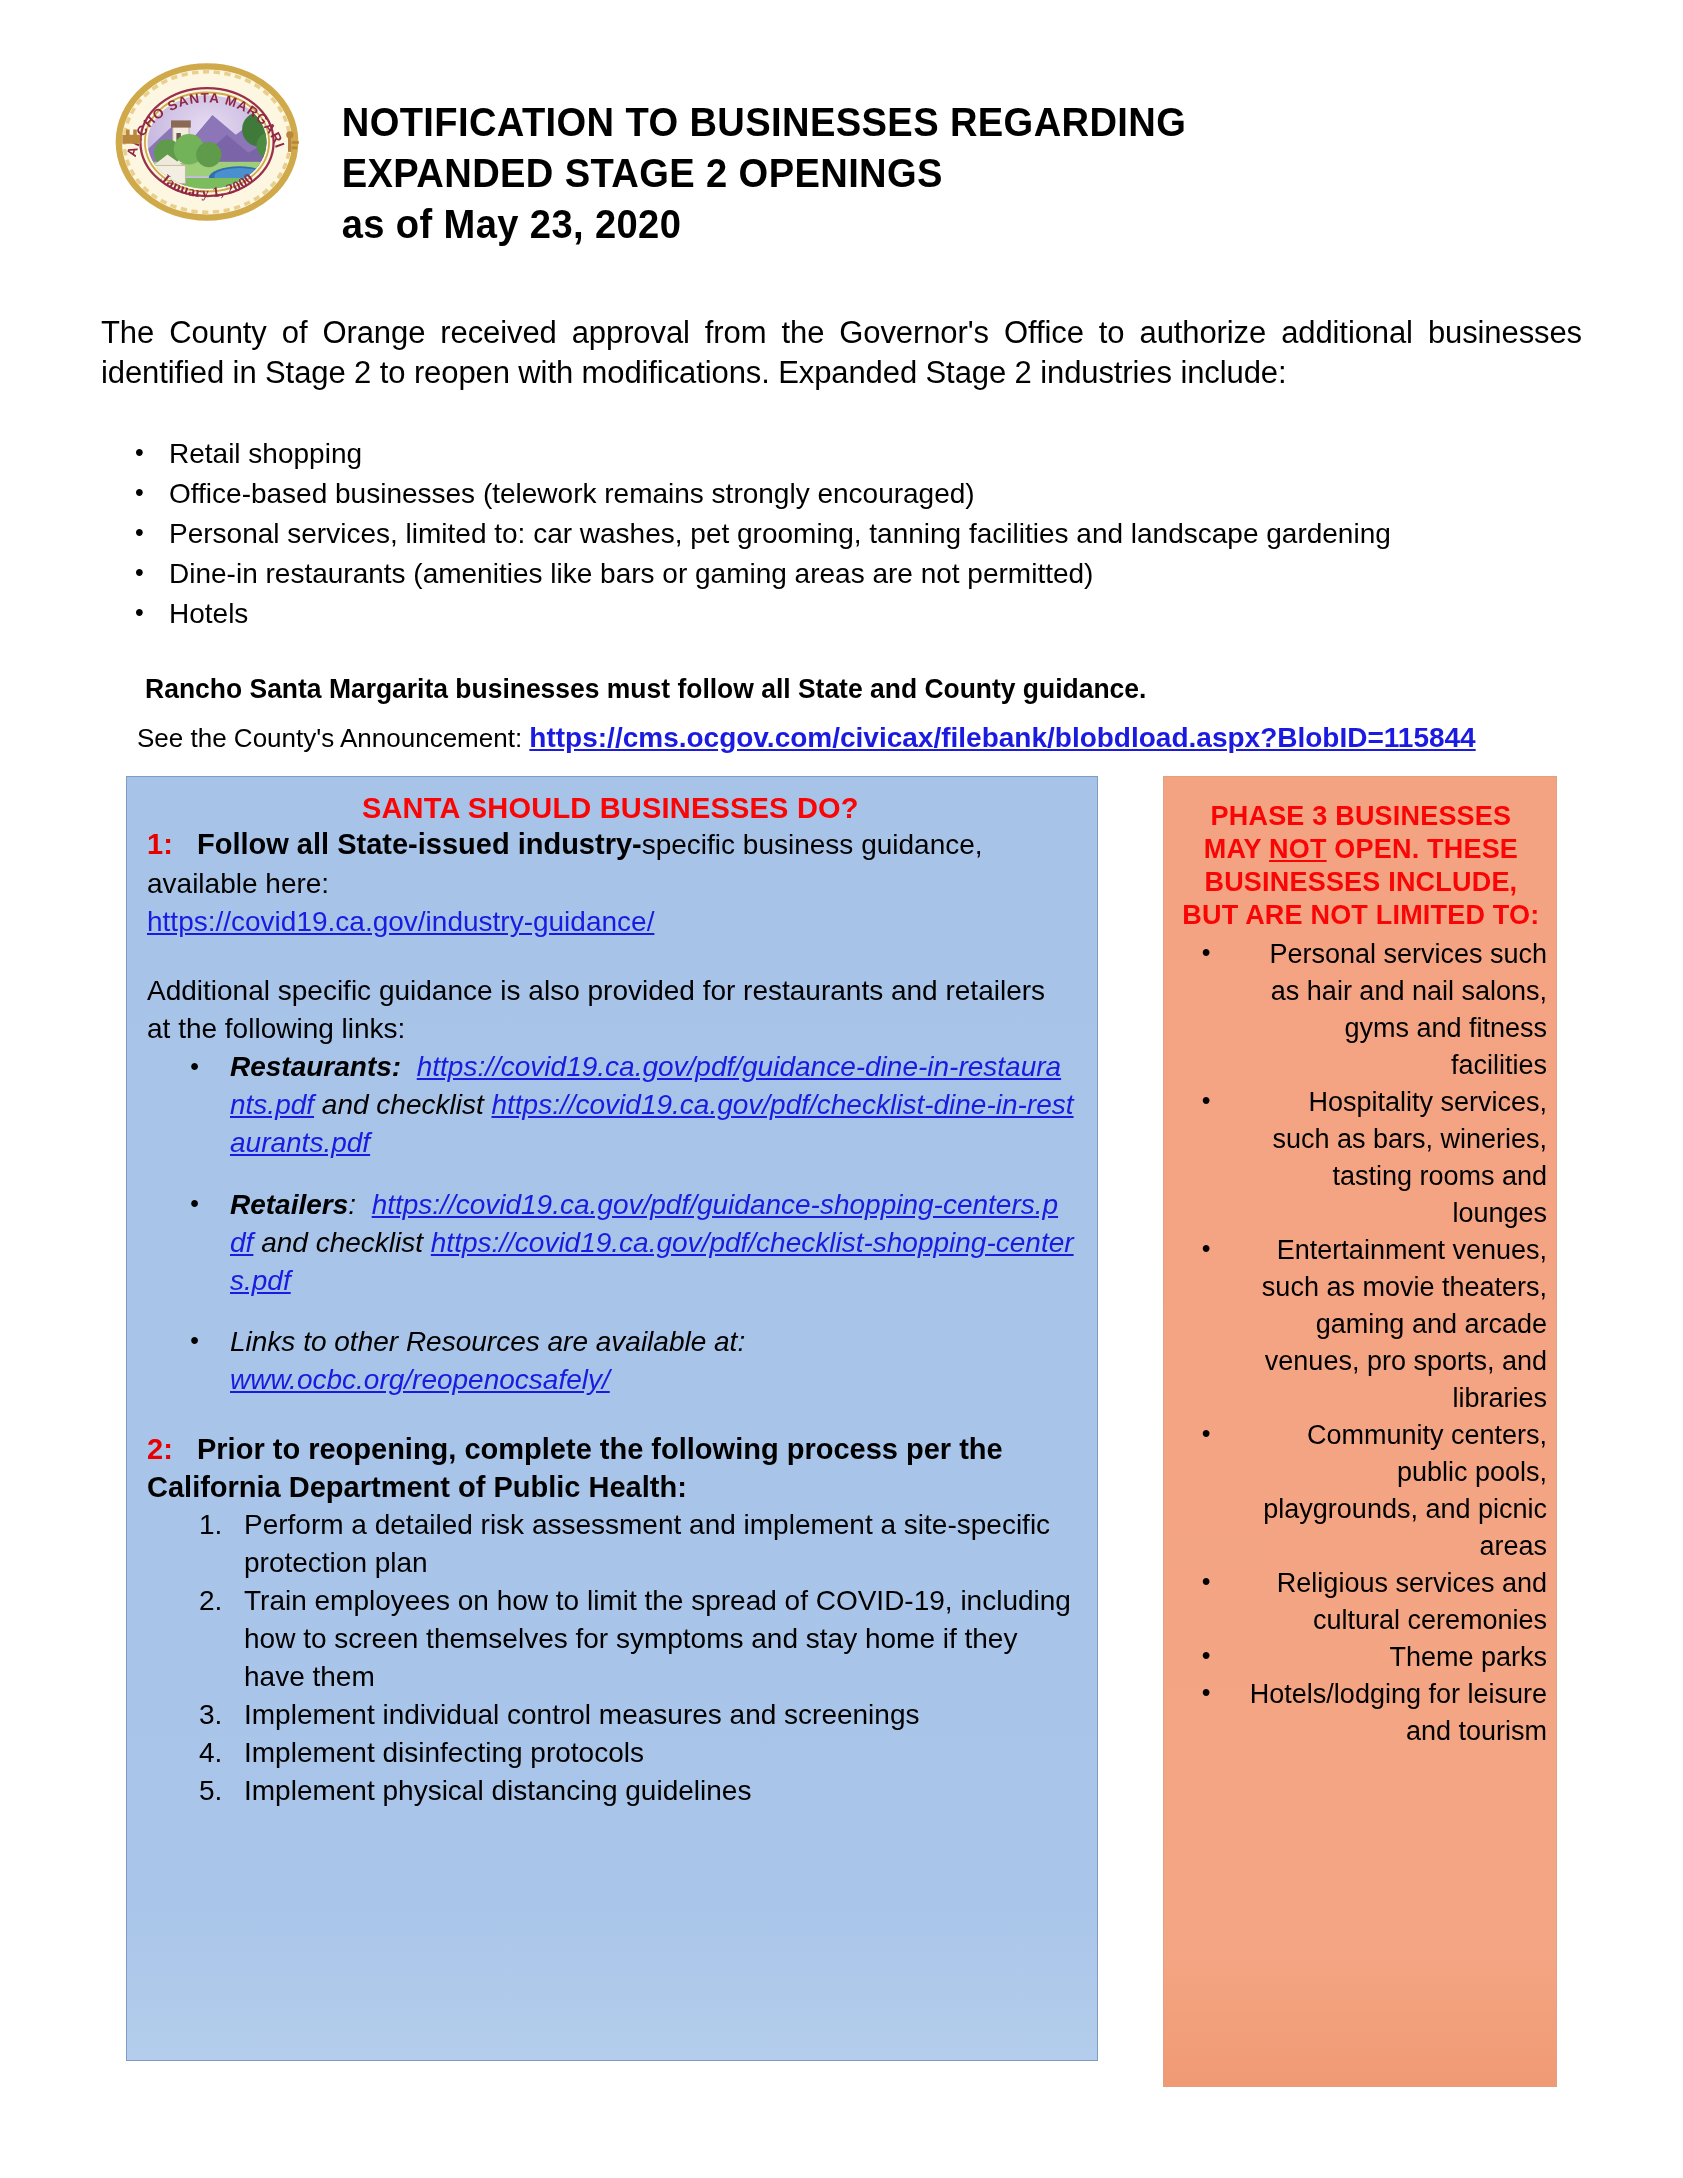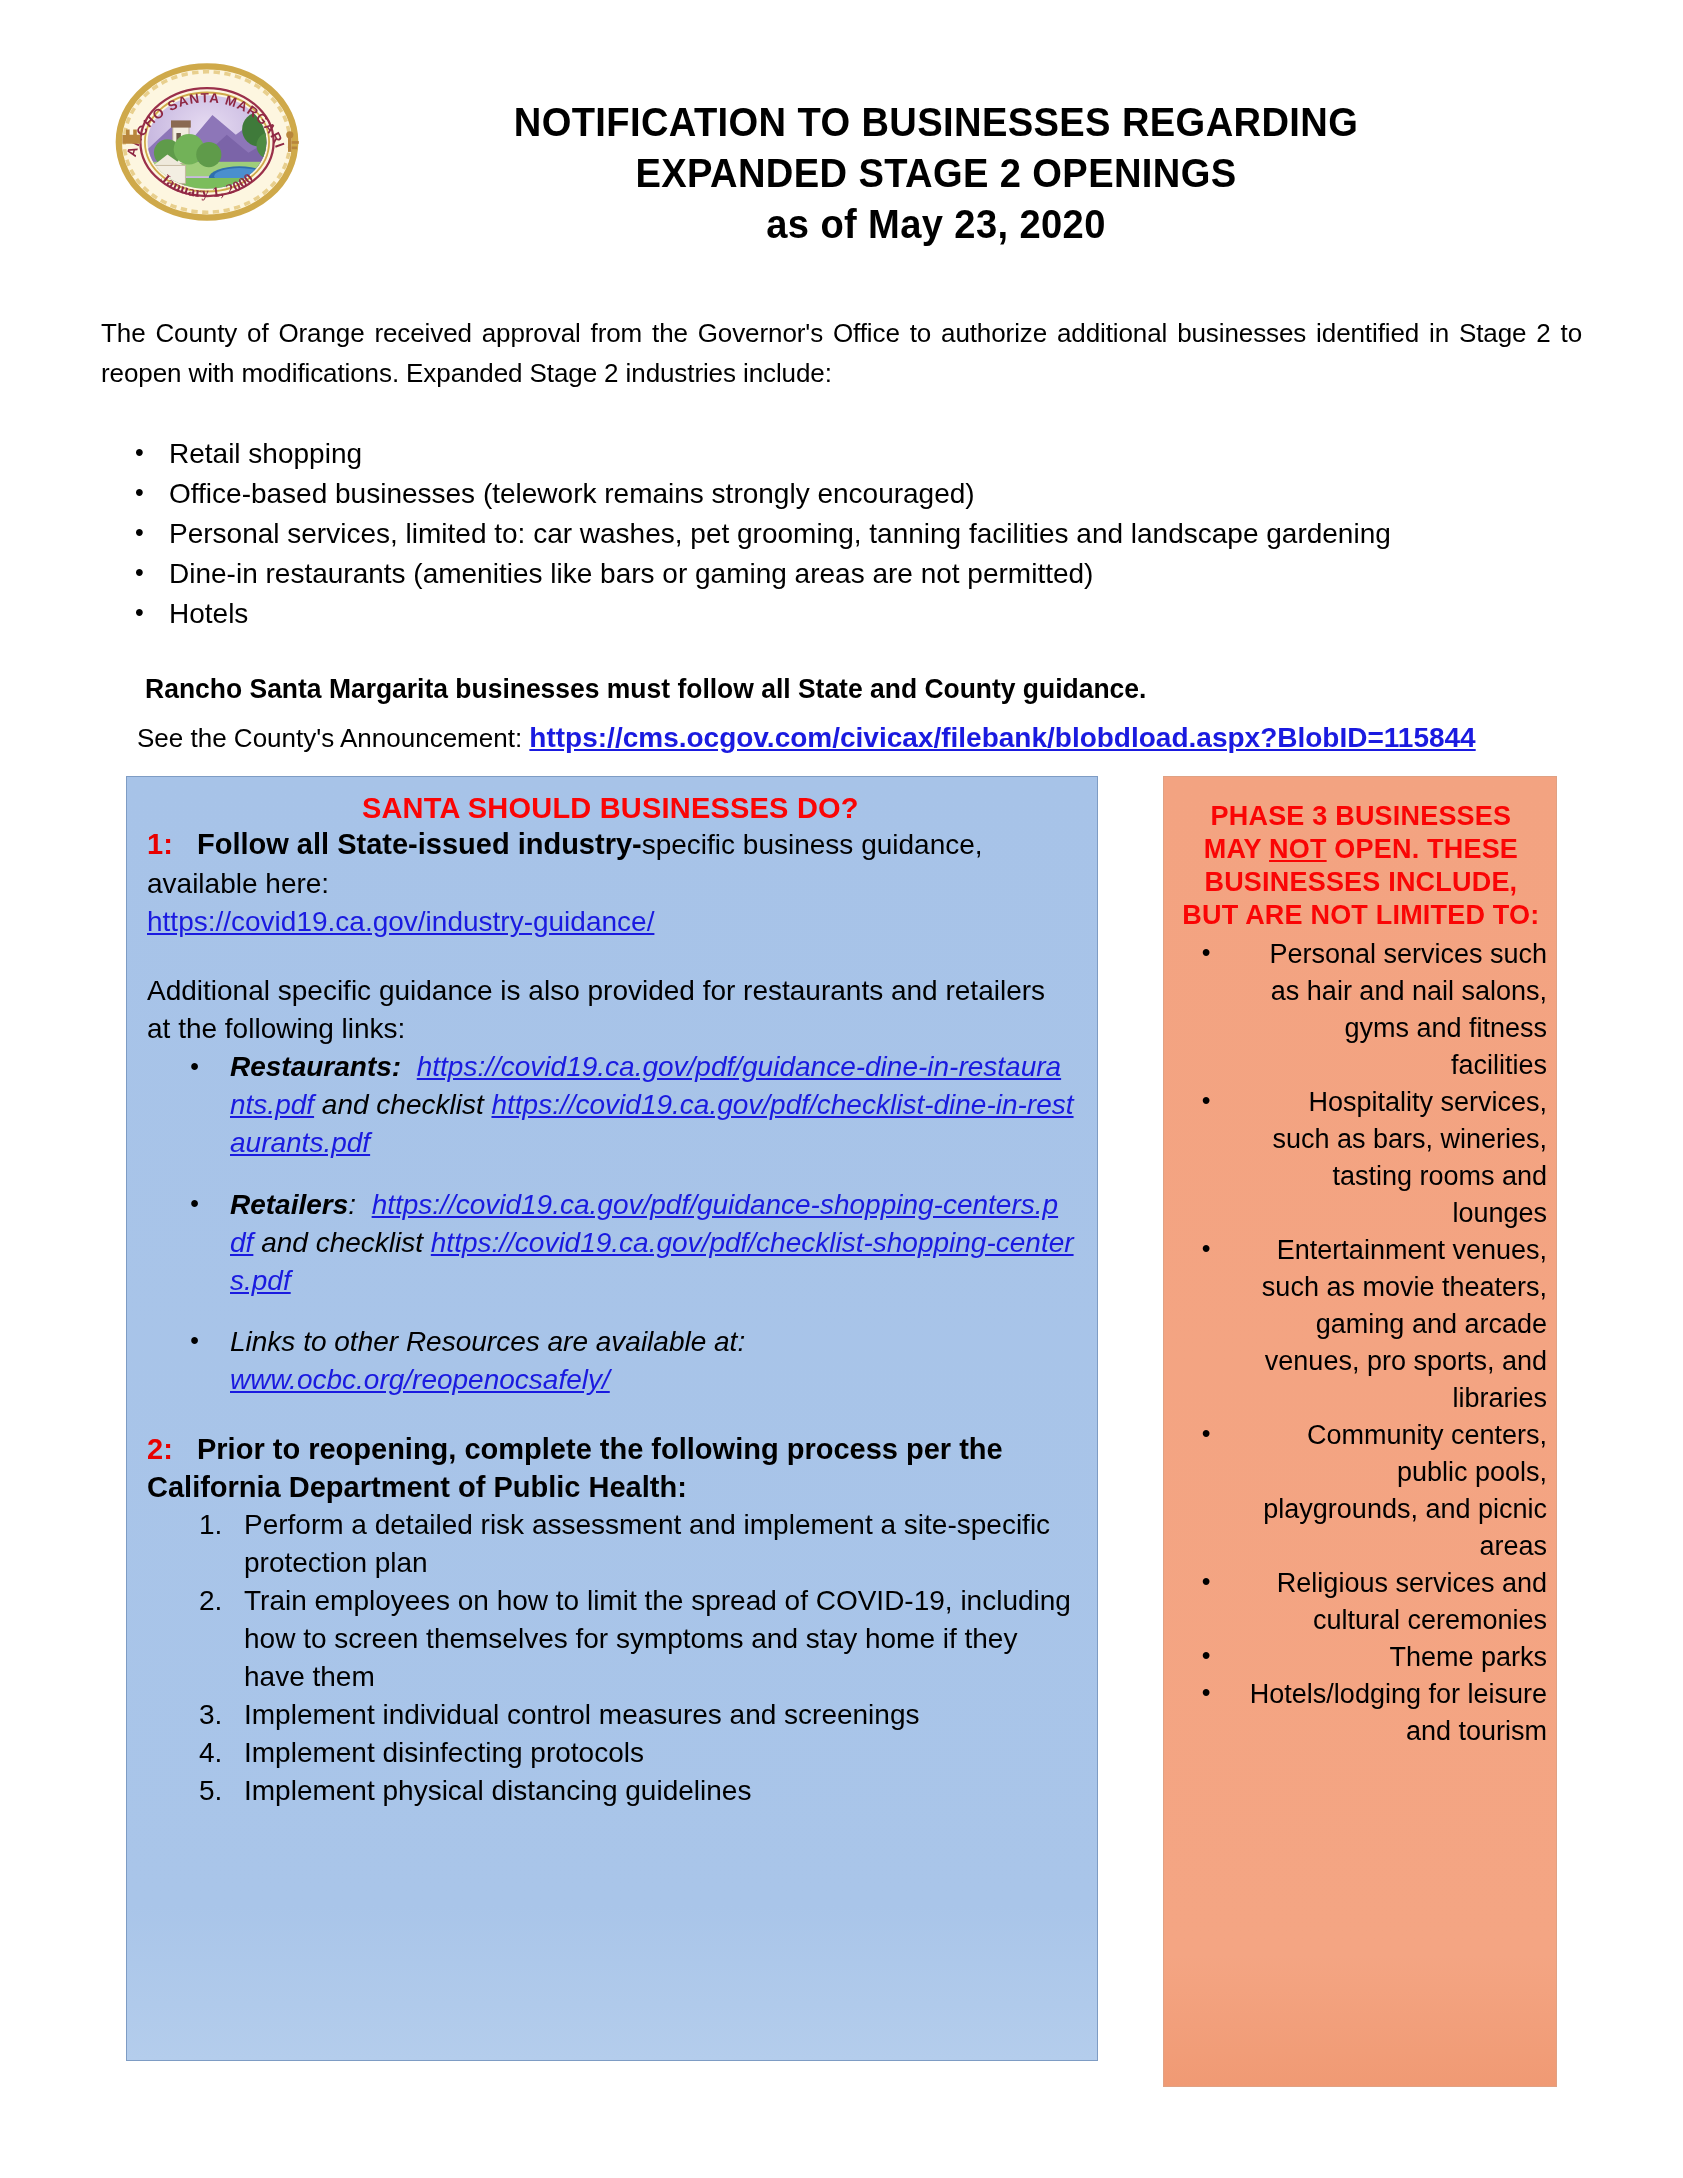--- a/index.html
+++ b/index.html
@@ -28,40 +28,39 @@
     width: 216px;
     height: 180px;
   }
   .seal svg { display: block; }
 
   .title-block {
     position: absolute;
     left: 297px;
     top: 97px;
     width: 1278px;
-    text-align: center;
   }
   .title-line {
     font-family: "Liberation Sans Narrow", "Liberation Sans", sans-serif;
     font-weight: bold;
     font-size: 41px;
     line-height: 51px;
     letter-spacing: 0.4px;
     color: #000;
     white-space: nowrap;
     transform: scaleX(0.93);
   }
 
   
   .intro {
     position: absolute;
     left: 101px;
     top: 313px;
     width: 1481px;
-    font-size: 26px;
+    font-size: 31px;
     line-height: 40px;
     text-align: justify;
     letter-spacing: -0.1px;
   }
 
   .intro-list {
     position: absolute;
     left: 101px;
     top: 434px;
     width: 1481px;

